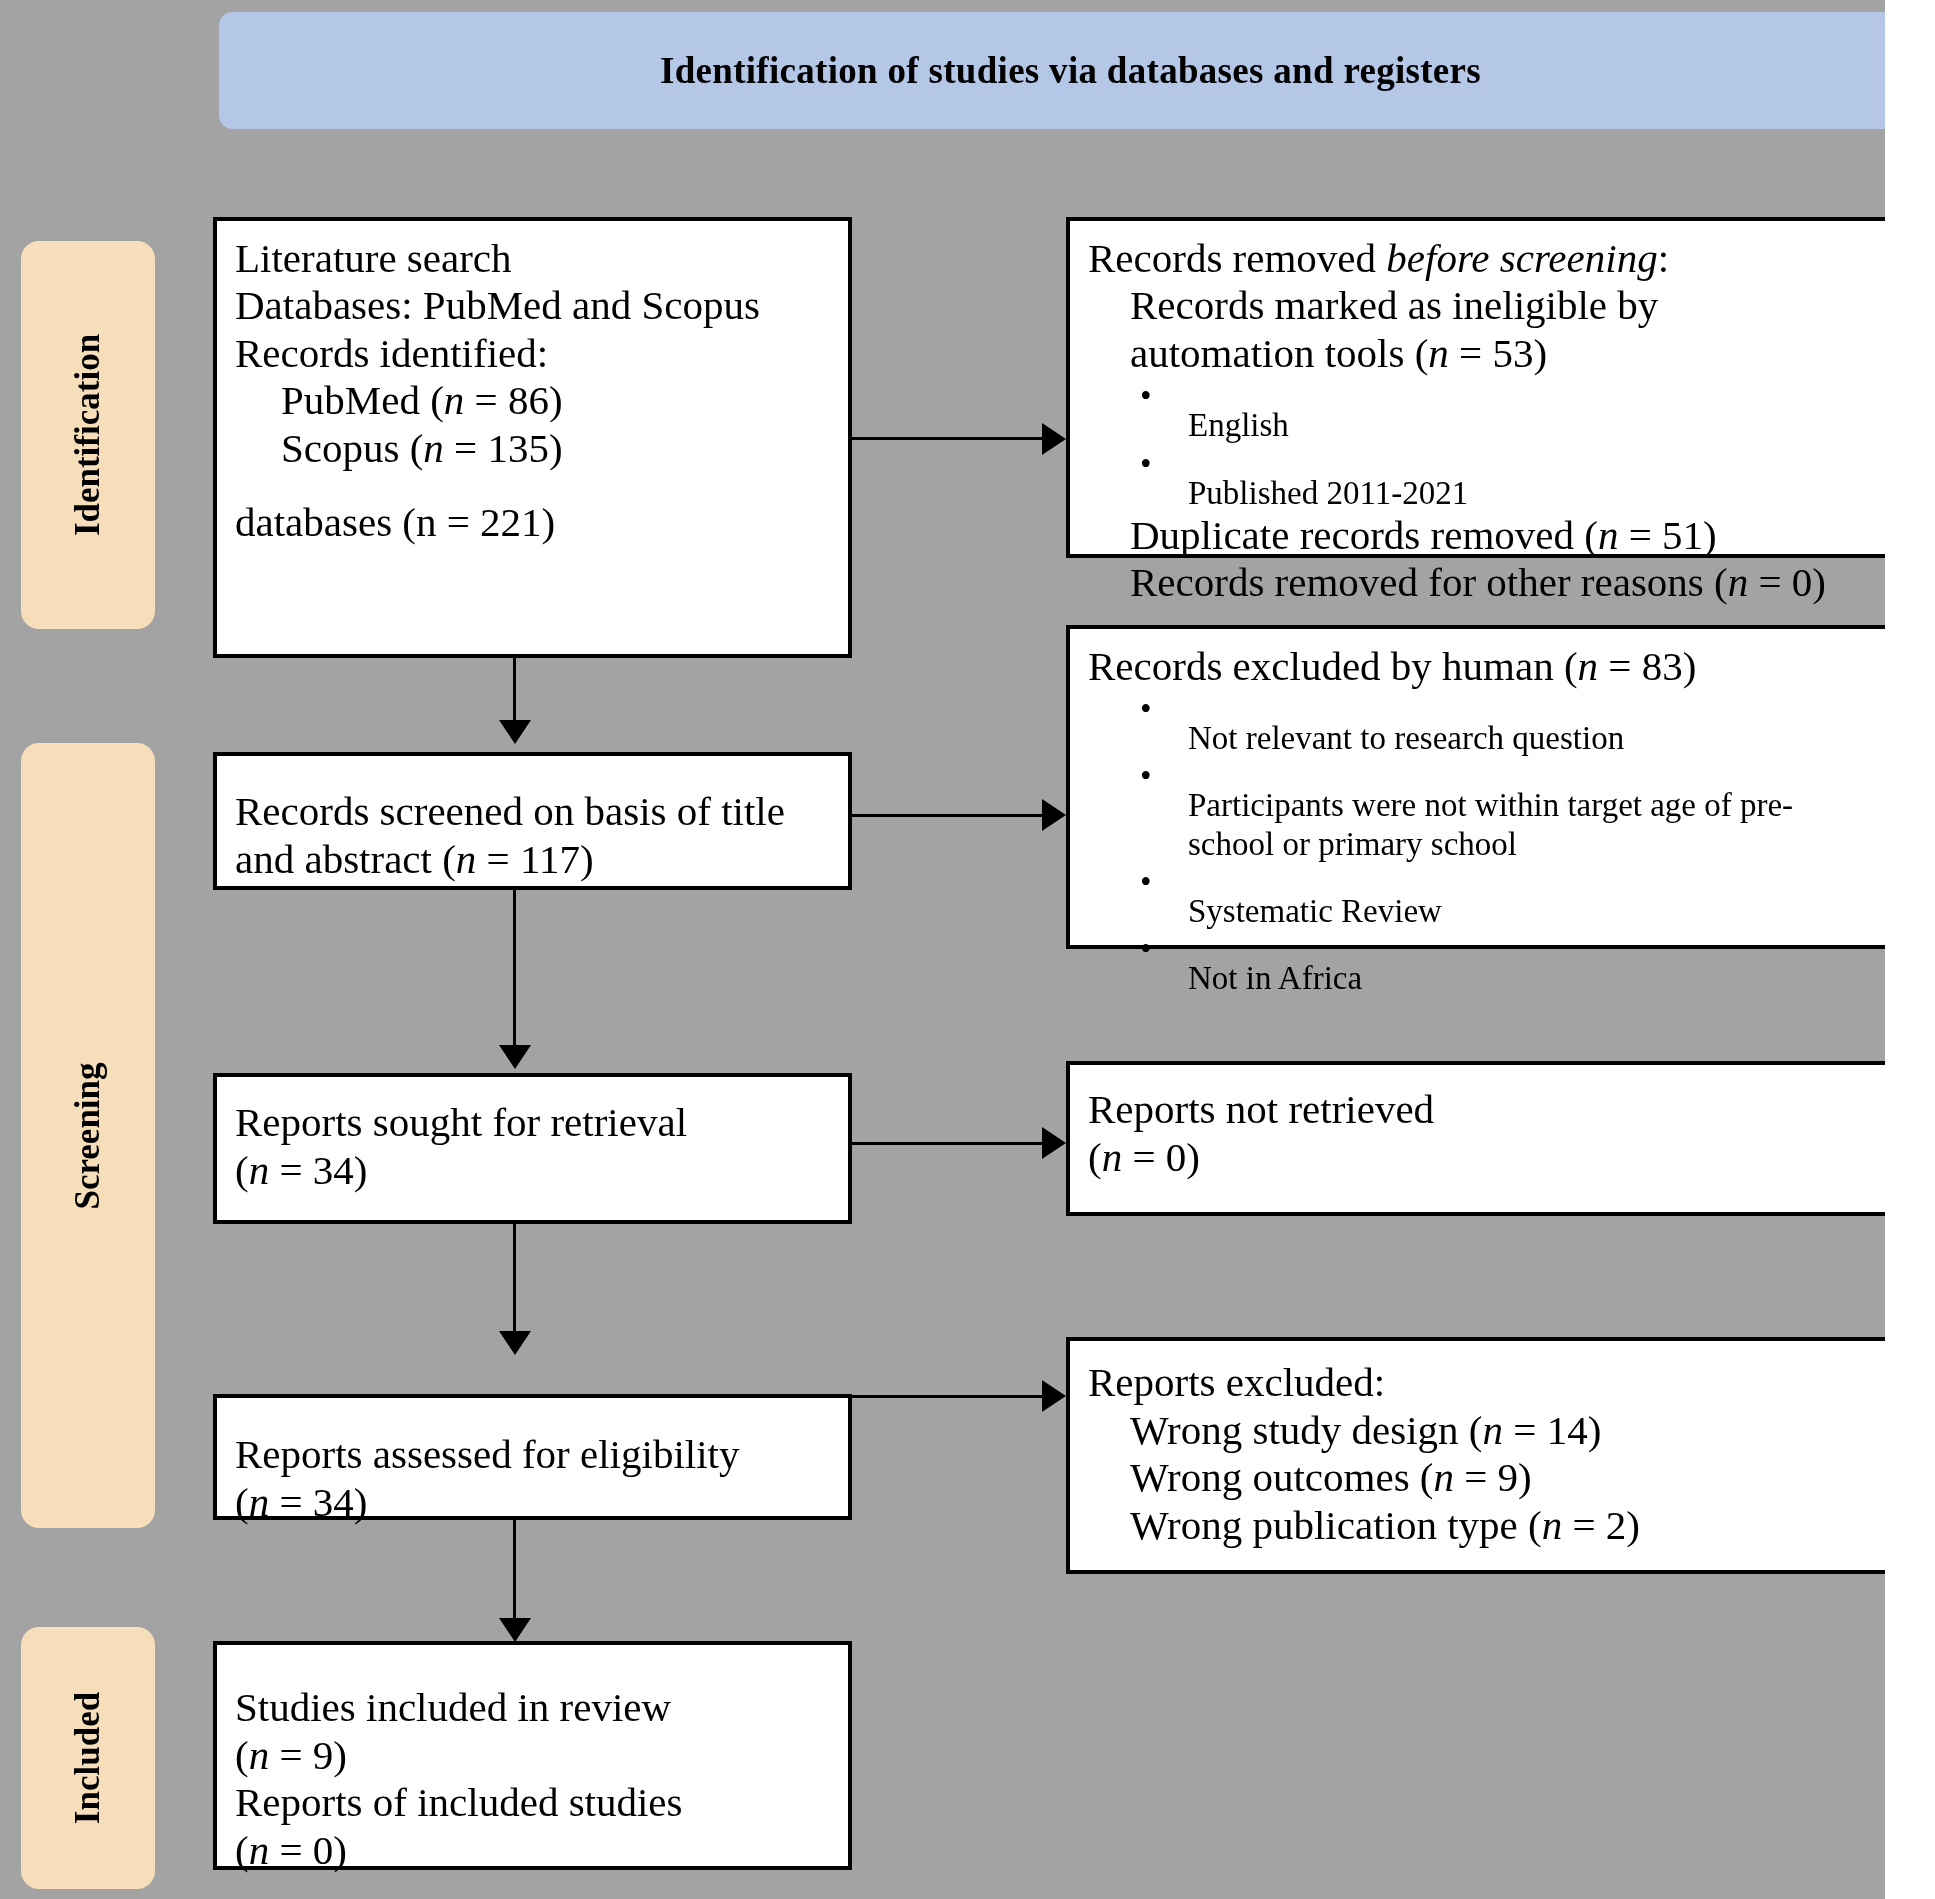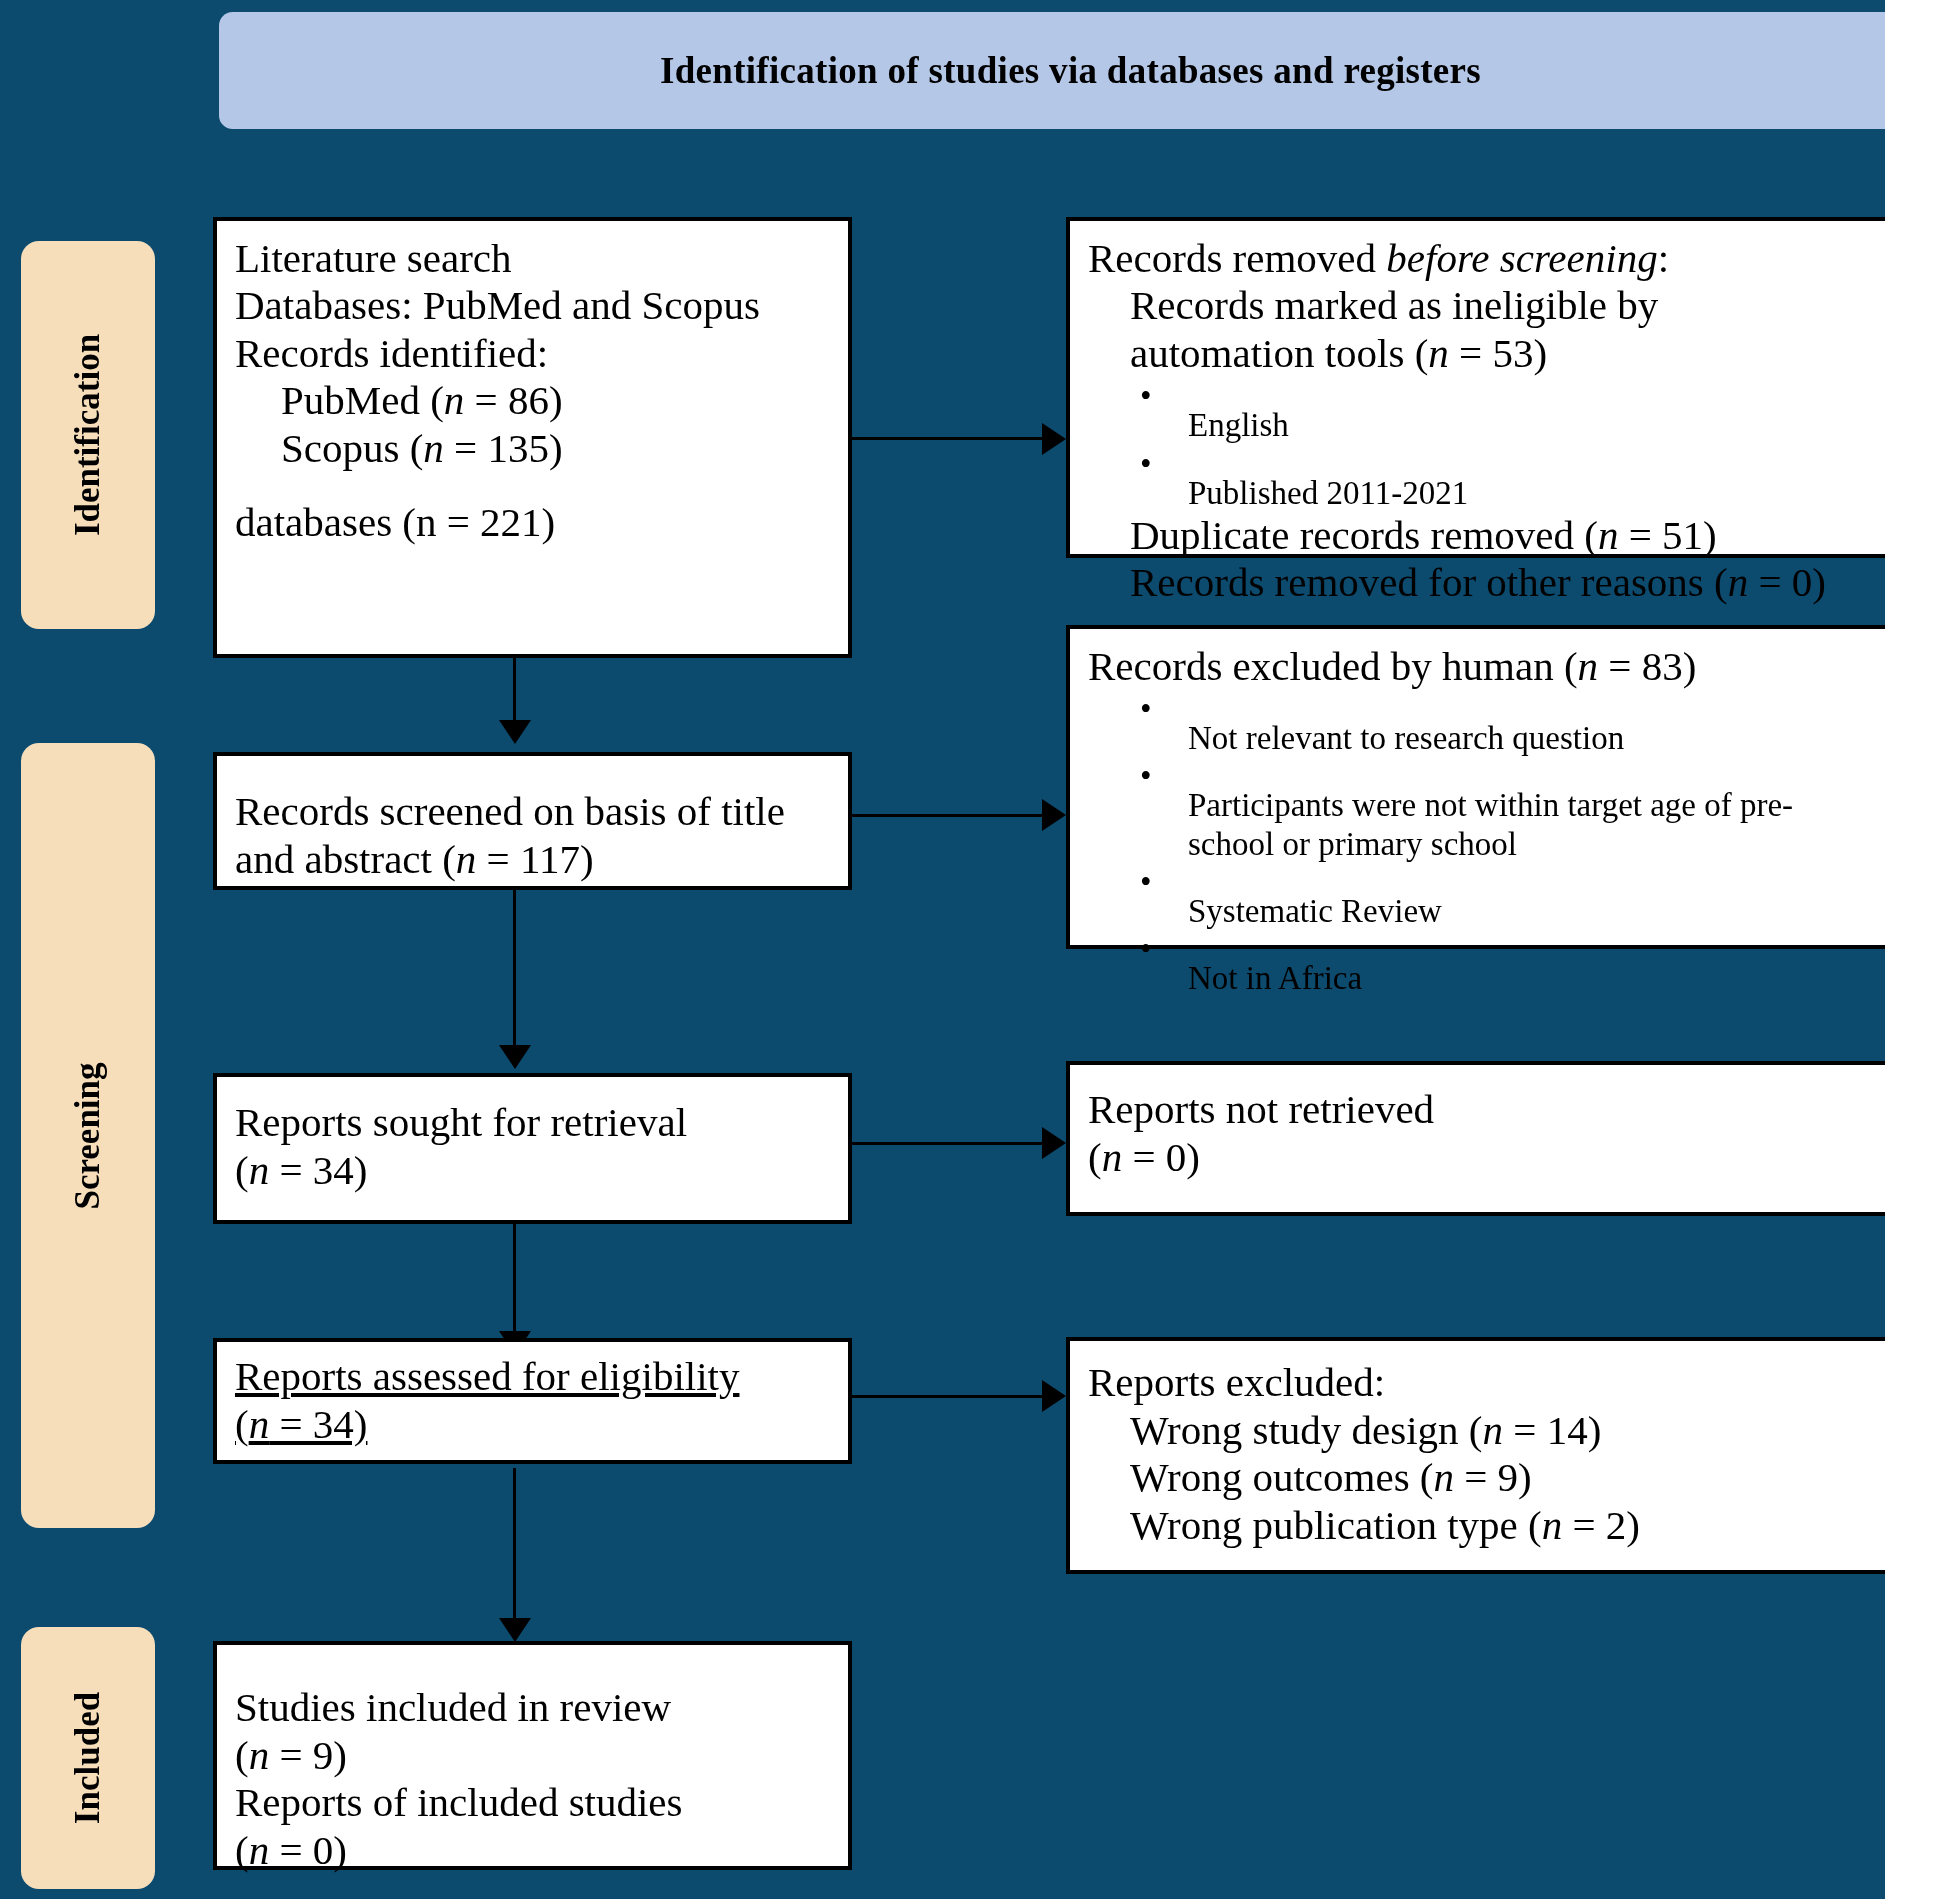--- a/index.html
+++ b/index.html
@@ -2,21 +2,21 @@
 <html style="font-size:8.4px"><head>
 <meta charset="utf-8">
 <style>
   html,body{margin:0;padding:0;background:#fff;}
   body{font-family:"Liberation Serif","DejaVu Serif",serif;}
 
   #page{
     position:relative;
     width:1885px;
     height:1899px;
-    background:#0c4a6e;
+    background:#a3a3a3;
     overflow:hidden;
   }
 
   
   .banner{
     position:absolute;
     left:219px; top:11.5px;
     width:1703px; height:117px;
     background:#b4c7e7;
     border-radius:13.6px;
@@ -202,21 +202,21 @@
   <div class="box" style="left:213px; top:1066px; width:639px; height:151px; padding-top:22px;margin-top:7px;">
     <div class="line">Reports sought for retrieval</div>
     <div class="line"><span>(</span><span class="it">n</span><span> = 34)</span></div>
   </div>
 
   <div class="box" style="left:1066px; top:1061px; width:871px; height:155px; padding-top:21px;">
     <div class="line">Reports not retrieved</div>
     <div class="line"><span>(</span><span class="it">n</span><span> = 0)</span></div>
   </div>
 
-  <div class="box" style="left:213px; top:1338px; width:639px; height:126px; padding-top:11px;text-decoration:underline;">
+  <div class="box" style="left:213px; top:1394px; width:639px; height:126px; padding-top:33px;">
     <div class="line">Reports assessed for eligibility</div>
     <div class="line"><span>(</span><span class="it">n</span><span> = 34)</span></div>
   </div>
 
   <div class="box" style="left:1066px; top:1337px; width:871px; height:237px; padding-top:18px;">
     <div class="line">Reports excluded:</div>
     <div class="line indent-h"><span>Wrong study design (</span><span class="it">n</span><span> = 14)</span></div>
     <div class="line indent-h"><span>Wrong outcomes (</span><span class="it">n</span><span> = 9)</span></div>
     <div class="line indent-h"><span>Wrong publication type (</span><span class="it">n</span><span> = 2)</span></div>
   </div>

